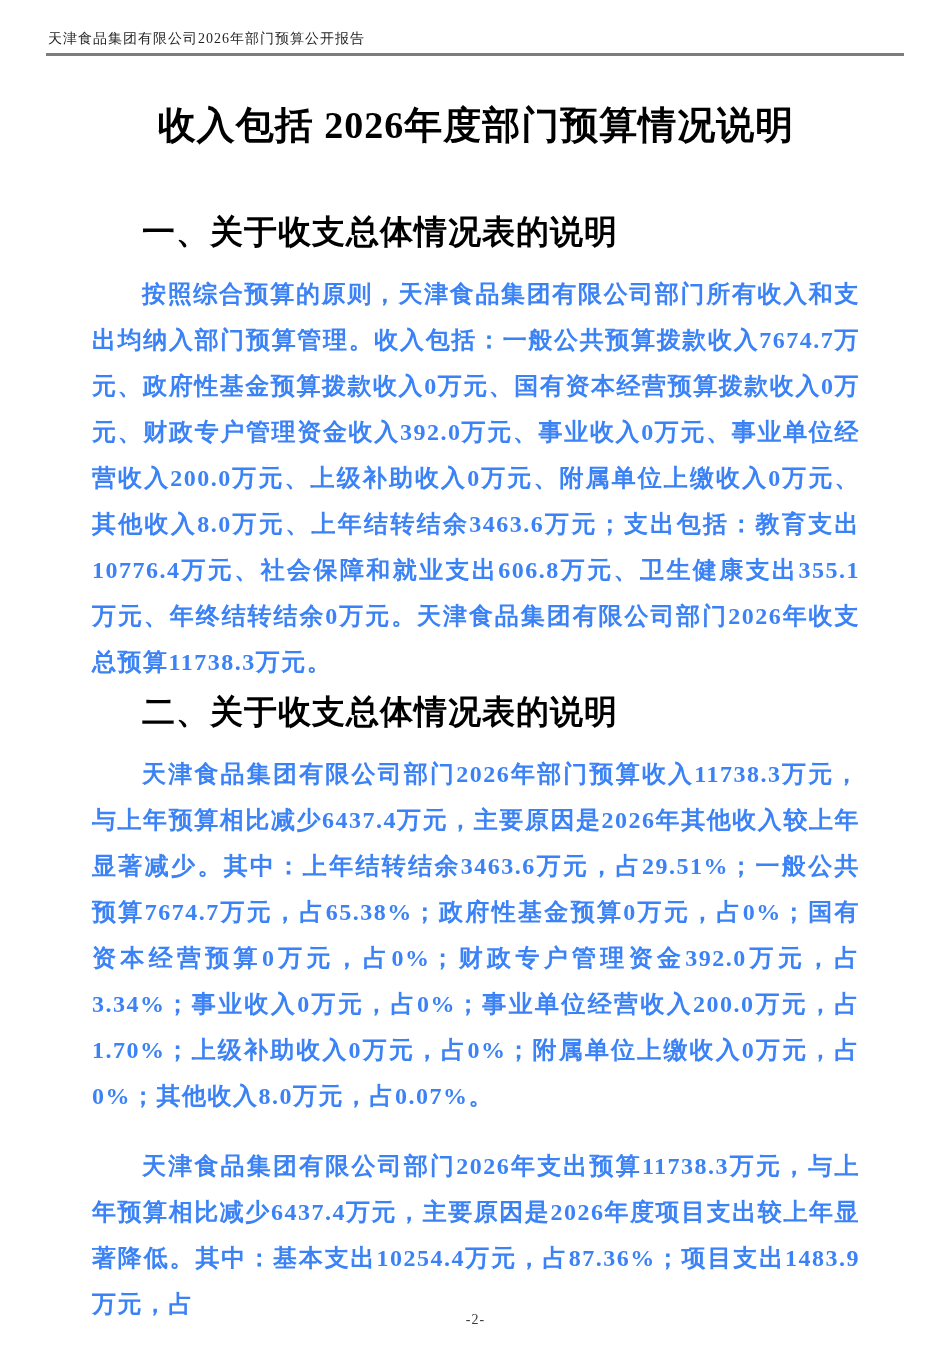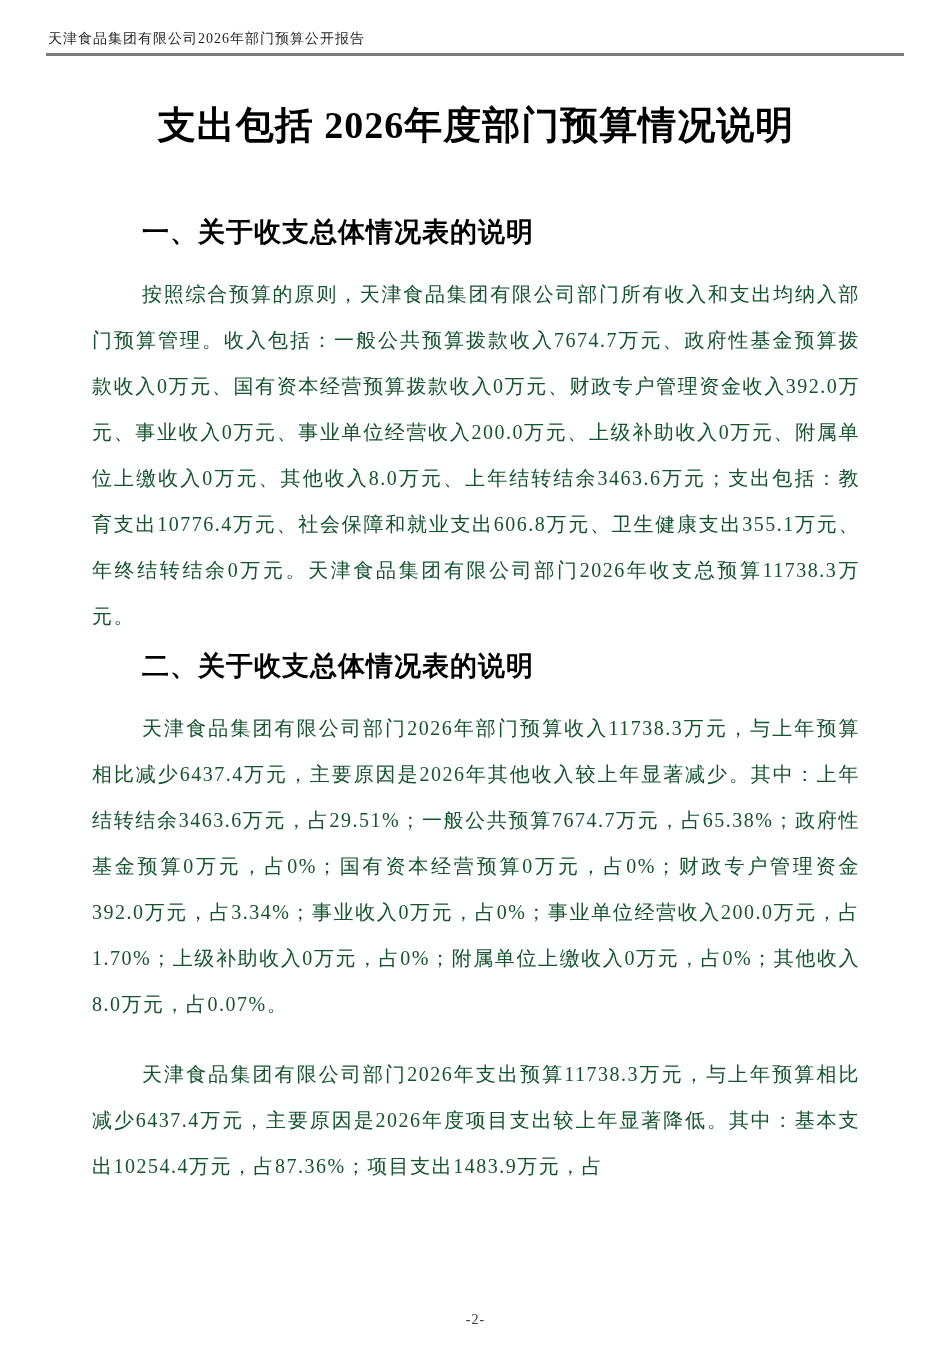--- a/index.html
+++ b/index.html
@@ -46,36 +46,37 @@
     line-height: 48px;
     font-weight: bold;
     letter-spacing: 1px;
     color: #000000;
     font-family: "Liberation Serif", "DejaVu Serif", serif;
   }
   .section-heading {
     margin: 0;
     padding-left: 50px;
     font-family: "Liberation Sans", "DejaVu Sans", sans-serif;
-    font-size: 27px;
+    font-size: 33px;
     line-height: 30px;
     font-weight: bold;
     letter-spacing: 1px;
     color: #000000;
   }
   .mt-first { margin-top: 68px; }
   .mt-next  { margin-top: 12px; }
   .para {
     margin: 24px 0 0 0;
-    font-size: 20px;
+    font-size: 24px;
     line-height: 46px;
     letter-spacing: 1.5px;
-    color: #14532d;
+    color: #3b82f6;
     text-align: justify;
     text-indent: 50px;
+    font-weight: bold;
   }
   .page-number {
     position: absolute;
     top: 1312px;
     left: 0;
     right: 0;
     text-align: center;
     font-size: 14px;
     letter-spacing: 1px;
     color: #3a3a3a;
@@ -87,21 +88,21 @@
 
 <div class="page">
 
   <div class="header">
     <div class="header-text">天津食品集团有限公司2026年部门预算公开报告</div>
     <div class="header-rule"></div>
   </div>
 
   <div class="content">
 
-    <h1 class="doc-title">支出包括 2026年度部门预算情况说明</h1>
+    <h1 class="doc-title">收入包括 2026年度部门预算情况说明</h1>
 
     <h2 class="section-heading mt-first">一、关于收支总体情况表的说明</h2>
     <p class="para">按照综合预算的原则，天津食品集团有限公司部门所有收入和支出均纳入部门预算管理。收入包括：一般公共预算拨款收入7674.7万元、政府性基金预算拨款收入0万元、国有资本经营预算拨款收入0万元、财政专户管理资金收入392.0万元、事业收入0万元、事业单位经营收入200.0万元、上级补助收入0万元、附属单位上缴收入0万元、其他收入8.0万元、上年结转结余3463.6万元；支出包括：教育支出10776.4万元、社会保障和就业支出606.8万元、卫生健康支出355.1万元、年终结转结余0万元。天津食品集团有限公司部门2026年收支总预算11738.3万元。</p>
 
     <h2 class="section-heading mt-next">二、关于收支总体情况表的说明</h2>
     <p class="para">天津食品集团有限公司部门2026年部门预算收入11738.3万元，与上年预算相比减少6437.4万元，主要原因是2026年其他收入较上年显著减少。其中：上年结转结余3463.6万元，占29.51%；一般公共预算7674.7万元，占65.38%；政府性基金预算0万元，占0%；国有资本经营预算0万元，占0%；财政专户管理资金392.0万元，占3.34%；事业收入0万元，占0%；事业单位经营收入200.0万元，占1.70%；上级补助收入0万元，占0%；附属单位上缴收入0万元，占0%；其他收入8.0万元，占0.07%。</p>
 
     <p class="para">天津食品集团有限公司部门2026年支出预算11738.3万元，与上年预算相比减少6437.4万元，主要原因是2026年度项目支出较上年显著降低。其中：基本支出10254.4万元，占87.36%；项目支出1483.9万元，占</p>
 
   </div>

